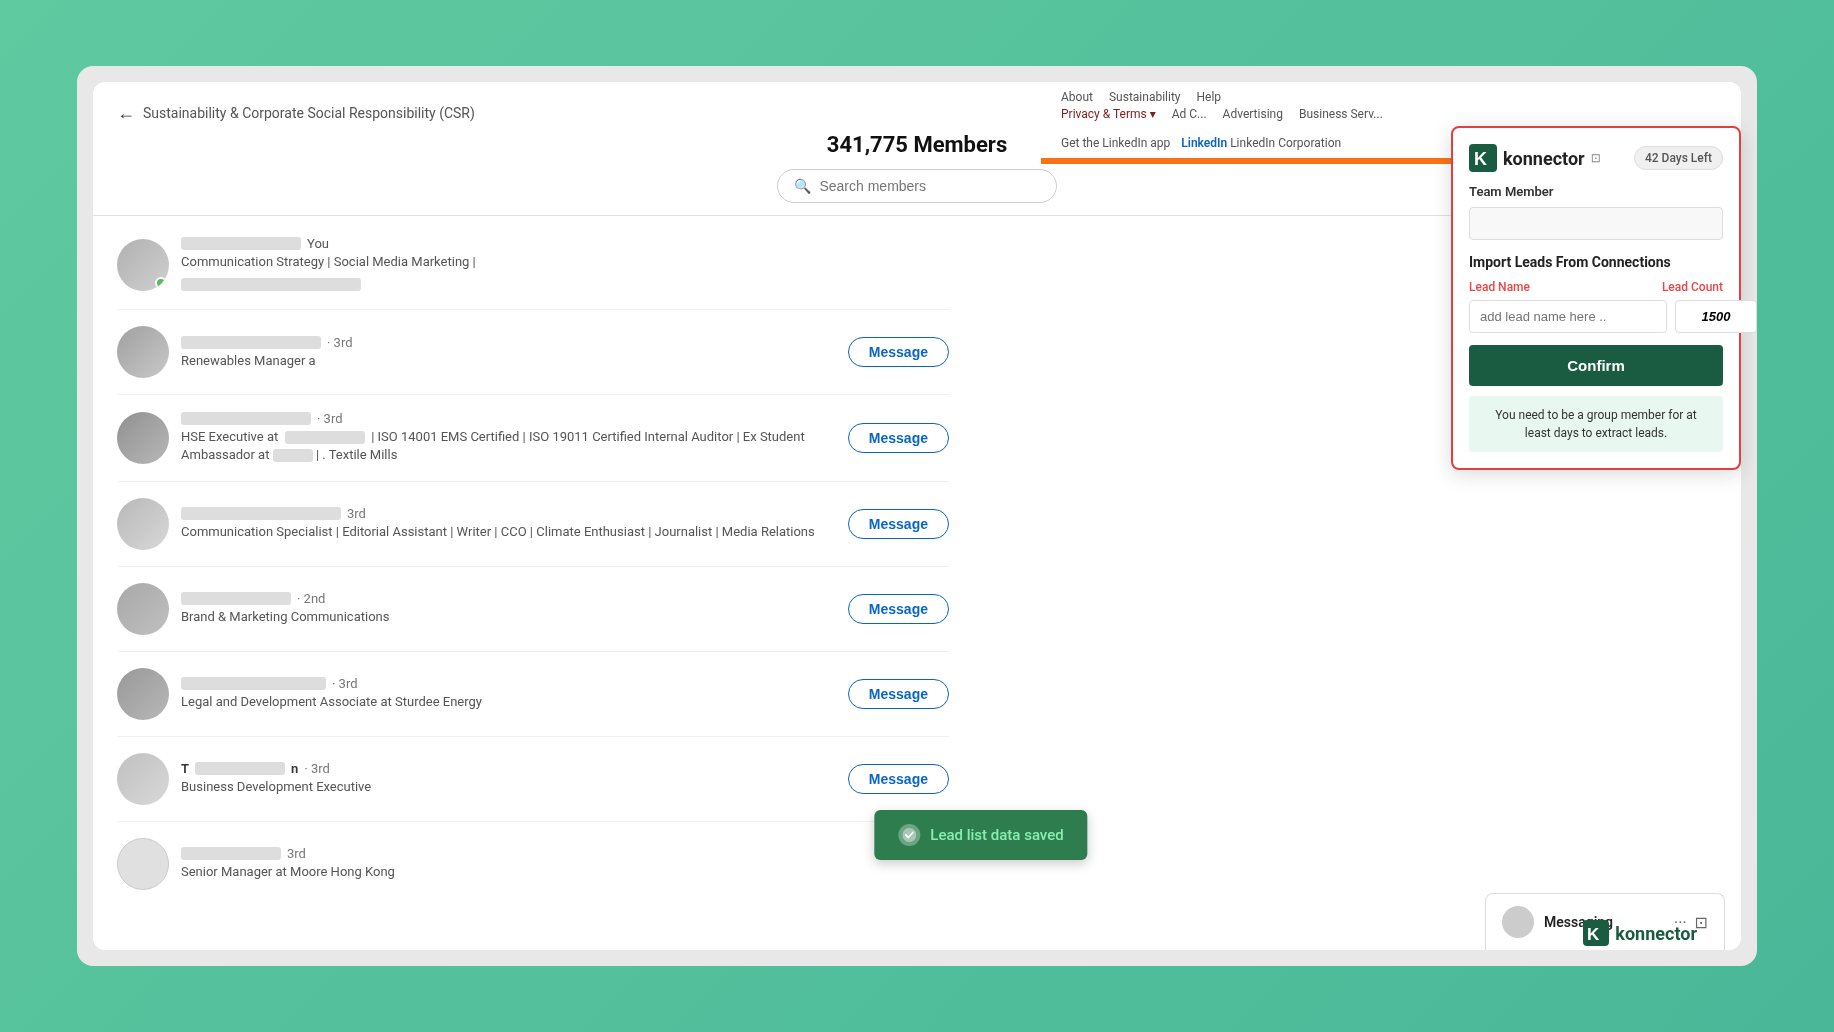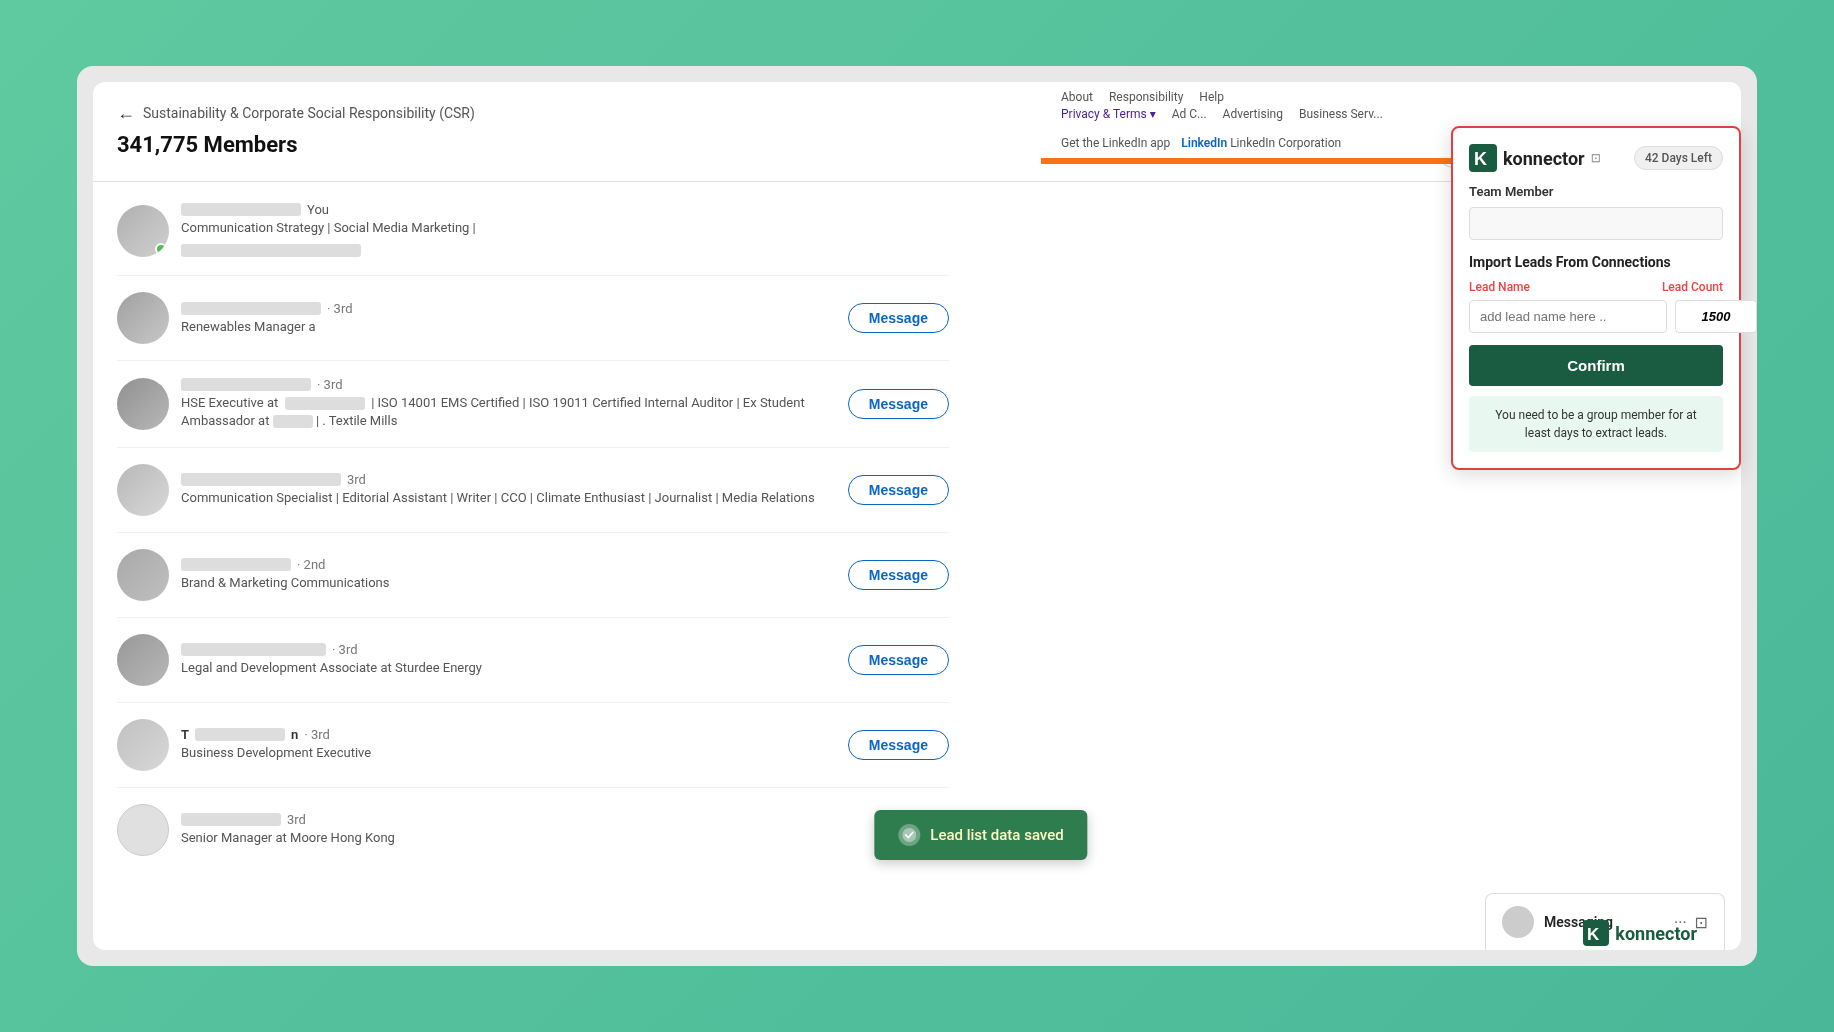--- a/index.html
+++ b/index.html
@@ -280,21 +280,21 @@
       text-align: center;
       line-height: 1.5;
     }
     
     .success-toast {
       position: absolute;
       bottom: 90px;
       left: 50%;
       transform: translateX(-20%);
       background: #2e7d4f;
-      color: #fef9c3;
+      color: #86efac;
       border-radius: 6px;
       padding: 14px 24px;
       display: flex;
       align-items: center;
       gap: 10px;
       font-size: 15px;
       font-weight: 500;
       z-index: 20;
       box-shadow: 0 4px 12px rgba(0,0,0,0.2);
     }
@@ -379,37 +379,37 @@
 <div class="outer-container">
   <div class="main-area">
 
     <div class="linkedin-panel">
 
       <div class="panel-header">
         <div class="back-nav">
           <span class="back-arrow">←</span>
           <span class="group-title">Sustainability &amp; Corporate Social Responsibility (CSR)</span>
         </div>
-        <div style="display:flex; align-items:center; justify-content:space-between;">
+        <div style="display:flex; align-items:center; justify-content:space-between;flex-direction:column;">
           <div class="member-count">341,775 Members</div>
           <div class="search-bar" style="float:none; margin-top:0;">
             <span class="search-icon">🔍</span>
             <input class="search-input" type="text" placeholder="Search members" style="">
           </div>
         </div>
       </div>
 
       <div style="position:absolute; top:0; right:0; width:700px; background:#fff; border-bottom:6px solid #f97316; padding:8px 20px; z-index:5;">
         <div style="display:flex; gap:16px; font-size:12px; color:#555; margin-bottom:3px;">
           <a href="#" style="color:#555;text-decoration:none;">About</a>
-          <a href="#" style="color:#555;text-decoration:none;">Responsibility</a>
+          <a href="#" style="color:#555;text-decoration:none;">Sustainability</a>
           <a href="#" style="color:#555;text-decoration:none;">Help</a>
         </div>
         <div style="display:flex; gap:16px; font-size:12px; color:#555;">
-          <a href="#" style="color:#4c1d95;text-decoration:none;">Privacy &amp; Terms ▾</a>
+          <a href="#" style="color:#7f1d1d;text-decoration:none;">Privacy &amp; Terms ▾</a>
           <a href="#" style="color:#555;text-decoration:none;">Ad C...</a>
           <a href="#" style="color:#555;text-decoration:none;">Advertising</a>
           <a href="#" style="color:#555;text-decoration:none;">Business Serv...</a>
         </div>
         <div style="font-size:12px; margin-top:15px;">
           <a href="#" style="color:#555;text-decoration:none;">Get the LinkedIn app</a>
           <span style="margin-left:8px; color:#0a66c2; font-weight:600;">LinkedIn</span>
           <span style="font-size:12px; color:#555;"> LinkedIn Corporation</span>
         </div>
       </div>

